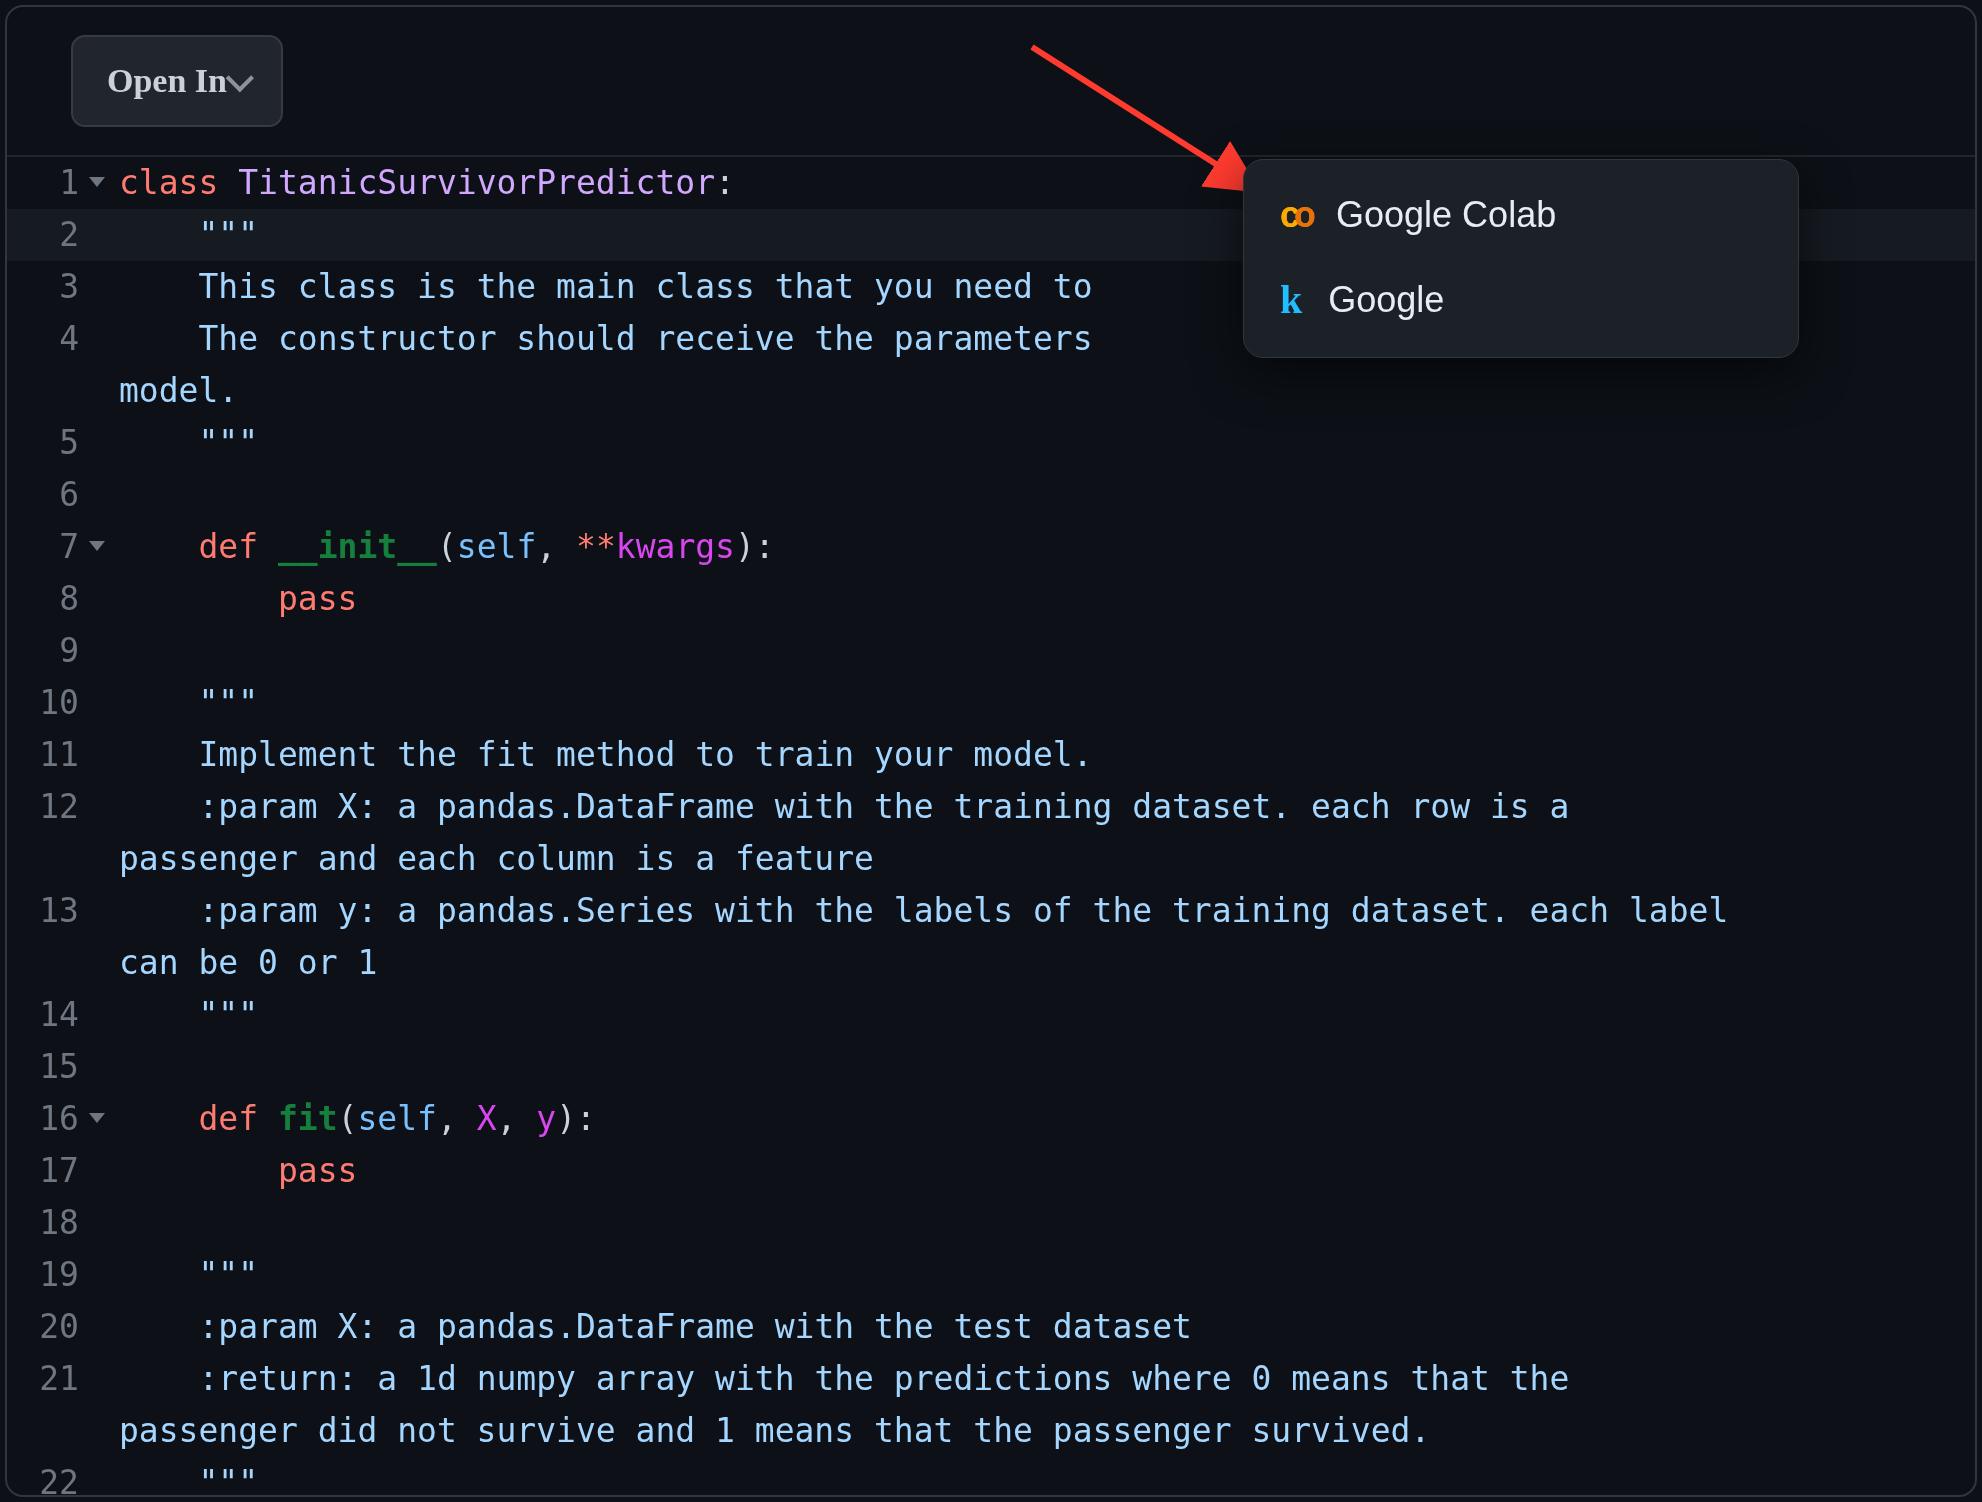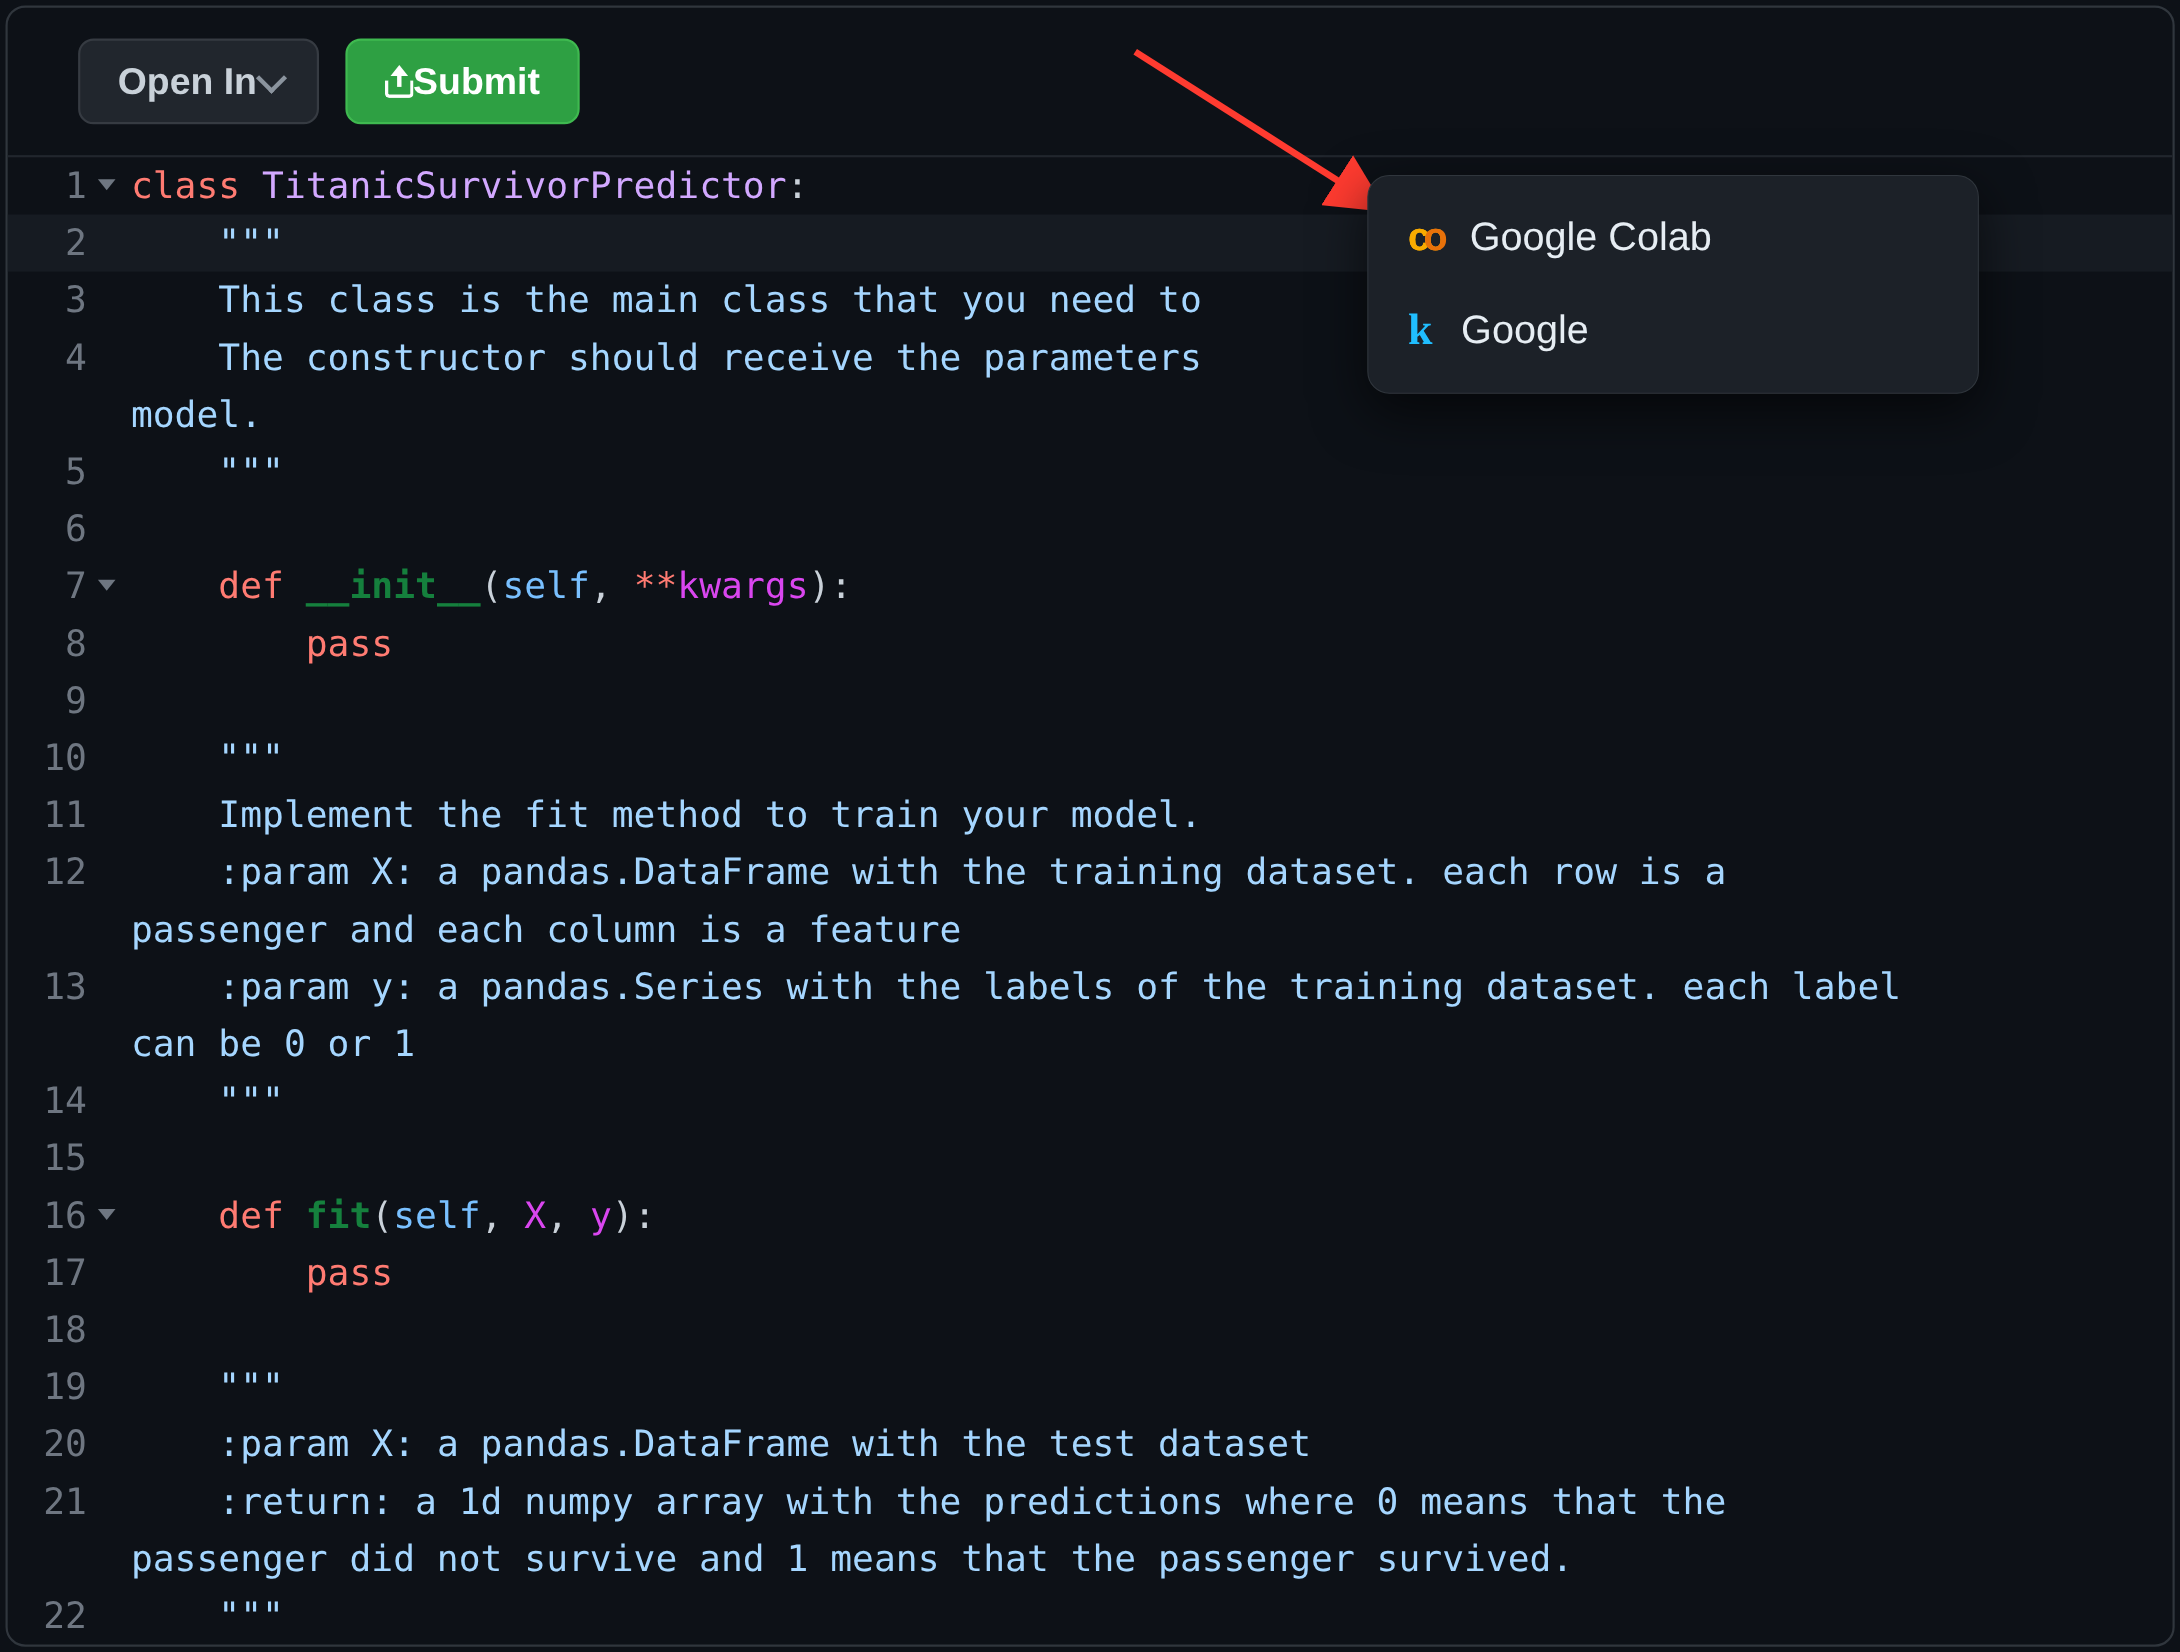--- a/index.html
+++ b/index.html
@@ -40,27 +40,28 @@
     color: #8b949e;
   }
   .header-buttons {
     display: flex;
     gap: 24px;
   }
   .btn {
     display: inline-flex;
     align-items: center;
     justify-content: center;
-    height: 78px;
+    height: 92px;
     padding: 0 34px;
     border-radius: 14px;
     font-size: 34px;
     font-weight: 600;
     cursor: pointer;
     user-select: none;
+    font-family: Liberation Serif, serif;
   }
   .btn-open {
     background: #21262d;
     border: 2px solid #363b42;
     color: #c9d1d9;
   }
   .btn-submit {
     background: #2ea043;
     border: 2px solid #3fb950;
     color: #ffffff;
@@ -191,28 +192,20 @@
 <body>
 
 <div class="panel">
 
   <div class="header">
     <div class="header-buttons">
       <div class="btn btn-open">
         <span>Open In</span>
         <span class="chevron-down"></span>
       </div>
-      <div class="btn btn-submit">
-        <span class="upload-icon">
-          <span class="arrow"></span>
-            <span class="stem"></span>
-            <span class="box"></span>
-        </span>
-        <span>Submit</span>
-      </div>
     </div>
   </div>
 
   <div class="editor" id="editor"><div class="code-row"><div class="gutter">1<span class="fold"></span></div><div class="code"><span class="kw">class </span><span class="cls">TitanicSurvivorPredictor</span><span class="pn">:</span></div></div><div class="code-row hl"><div class="gutter">2</div><div class="code"><span class="pn">    </span><span class="str">"""</span></div></div><div class="code-row"><div class="gutter">3</div><div class="code"><span class="pn">    </span><span class="str">This class is the main class that you need to</span></div></div><div class="code-row"><div class="gutter">4</div><div class="code"><span class="pn">    </span><span class="str">The constructor should receive the parameters                      n your</span></div></div><div class="code-row"><div class="gutter"></div><div class="code"><span class="str">model.</span></div></div><div class="code-row"><div class="gutter">5</div><div class="code"><span class="pn">    </span><span class="str">"""</span></div></div><div class="code-row"><div class="gutter">6</div><div class="code"><span class="pn"></span></div></div><div class="code-row"><div class="gutter">7<span class="fold"></span></div><div class="code"><span class="pn">    </span><span class="kw">def </span><span class="fn">__init__</span><span class="pn">(</span><span class="self">self</span><span class="pn">, </span><span class="op">**</span><span class="param">kwargs</span><span class="pn">):</span></div></div><div class="code-row"><div class="gutter">8</div><div class="code"><span class="pn">        </span><span class="kw">pass</span></div></div><div class="code-row"><div class="gutter">9</div><div class="code"><span class="pn"></span></div></div><div class="code-row"><div class="gutter">10</div><div class="code"><span class="pn">    </span><span class="str">"""</span></div></div><div class="code-row"><div class="gutter">11</div><div class="code"><span class="pn">    </span><span class="str">Implement the fit method to train your model.</span></div></div><div class="code-row"><div class="gutter">12</div><div class="code"><span class="pn">    </span><span class="str">:param X: a pandas.DataFrame with the training dataset. each row is a</span></div></div><div class="code-row"><div class="gutter"></div><div class="code"><span class="str">passenger and each column is a feature</span></div></div><div class="code-row"><div class="gutter">13</div><div class="code"><span class="pn">    </span><span class="str">:param y: a pandas.Series with the labels of the training dataset. each label</span></div></div><div class="code-row"><div class="gutter"></div><div class="code"><span class="str">can be 0 or 1</span></div></div><div class="code-row"><div class="gutter">14</div><div class="code"><span class="pn">    </span><span class="str">"""</span></div></div><div class="code-row"><div class="gutter">15</div><div class="code"><span class="pn"></span></div></div><div class="code-row"><div class="gutter">16<span class="fold"></span></div><div class="code"><span class="pn">    </span><span class="kw">def </span><span class="fn">fit</span><span class="pn">(</span><span class="self">self</span><span class="pn">, </span><span class="param">X</span><span class="pn">, </span><span class="param">y</span><span class="pn">):</span></div></div><div class="code-row"><div class="gutter">17</div><div class="code"><span class="pn">        </span><span class="kw">pass</span></div></div><div class="code-row"><div class="gutter">18</div><div class="code"><span class="pn"></span></div></div><div class="code-row"><div class="gutter">19</div><div class="code"><span class="pn">    </span><span class="str">"""</span></div></div><div class="code-row"><div class="gutter">20</div><div class="code"><span class="pn">    </span><span class="str">:param X: a pandas.DataFrame with the test dataset</span></div></div><div class="code-row"><div class="gutter">21</div><div class="code"><span class="pn">    </span><span class="str">:return: a 1d numpy array with the predictions where 0 means that the</span></div></div><div class="code-row"><div class="gutter"></div><div class="code"><span class="str">passenger did not survive and 1 means that the passenger survived.</span></div></div><div class="code-row"><div class="gutter">22</div><div class="code"><span class="pn">    </span><span class="str">"""</span></div></div></div>
 
   <div class="dropdown">
     <div class="dropdown-item">
       <span class="colab-icon"></span>
       <span>Google Colab</span>
     </div>

